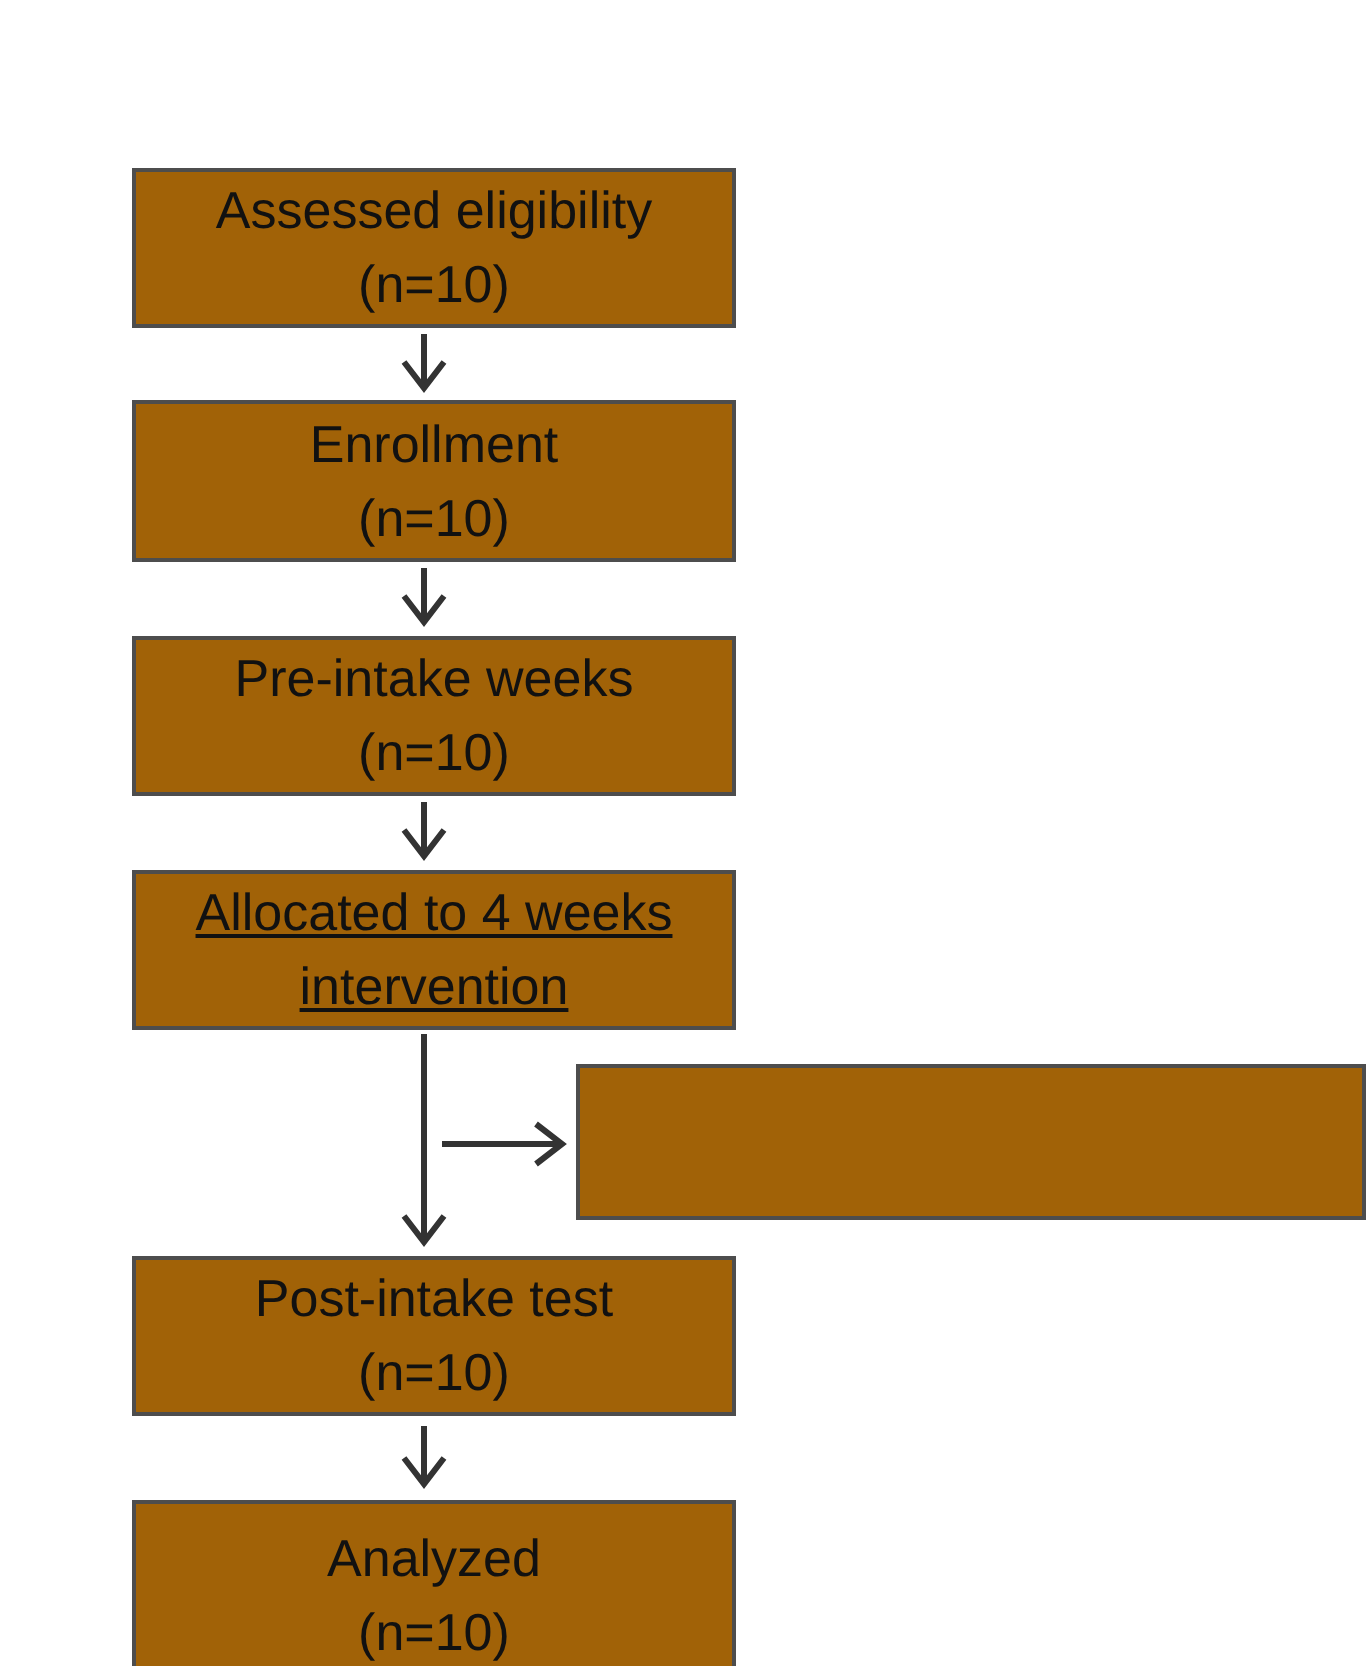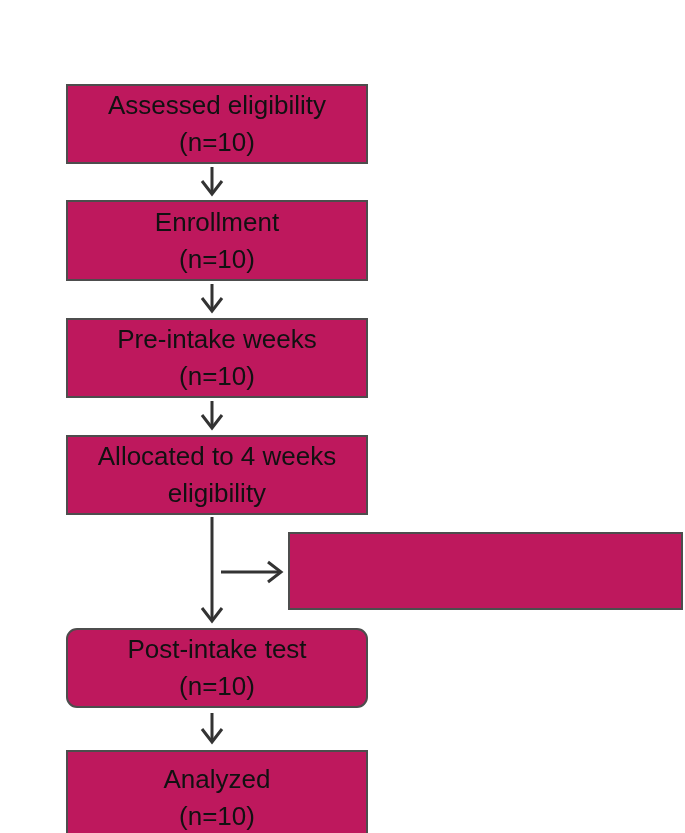--- a/index.html
+++ b/index.html
@@ -12,36 +12,36 @@
     width: 685px;
     height: 833px;
     background: #ffffff;
     font-family: "Liberation Sans", sans-serif;
     overflow: hidden;
   }
   .fbox {
     position: absolute;
     box-sizing: border-box;
     border: 2px solid #4d4d4d;
-    background: #be185d;
+    background: #a16207;
     display: flex;
     flex-direction: column;
     justify-content: center;
     align-items: center;
     text-align: center;
     color: #111111;
     font-size: 26px;
     line-height: 37px;
   }
   .main-col { left: 66px; width: 302px; }
   .b1 { top: 84px;  height: 80px; }
   .b2 { top: 200px; height: 81px; }
   .b3 { top: 318px; height: 80px; }
-  .b4 { top: 435px; height: 80px; }
-  .b5 { top: 628px; height: 80px; border-radius: 11px; }
+  .b4 { top: 435px; height: 80px; text-decoration: underline; }
+  .b5 { top: 628px; height: 80px; }
   .b6 { top: 750px; height: 96px; }
   .side-box { left: 288px; top: 532px; width: 395px; height: 78px; }
   .arrow {
     position: absolute;
     display: block;
   }
   .arrow path {
     fill: none;
     stroke: #333333;
     stroke-width: 3;
@@ -77,21 +77,21 @@
     <div>(n=10)</div>
   </div>
 
   <svg class="arrow" style="left:197px; top:400px;" width="30" height="34" viewBox="0 0 30 34">
     <path d="M15 1 V 26"></path>
     <path d="M5 15 L15 28 L25 15"></path>
   </svg>
 
   <div class="fbox main-col b4">
     <div>Allocated to 4 weeks</div>
-    <div>eligibility</div>
+    <div>intervention</div>
   </div>
 
   <svg class="arrow" style="left:197px; top:517px;" width="30" height="110" viewBox="0 0 30 110">
     <path d="M15 0 V 102"></path>
     <path d="M5 91 L15 104 L25 91"></path>
   </svg>
 
   <svg class="arrow" style="left:221px; top:558px;" width="66" height="28" viewBox="0 0 66 28">
     <path d="M0 14 H 58"></path>
     <path d="M47 4 L60 14 L47 24"></path>

